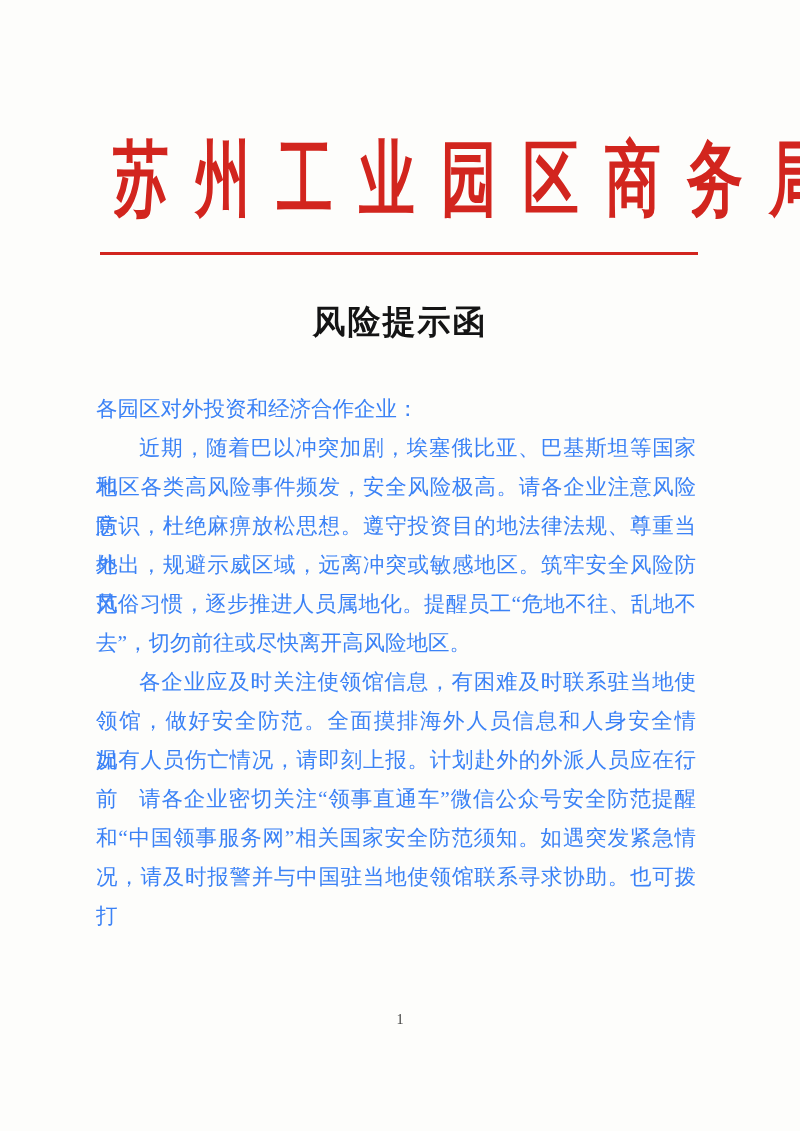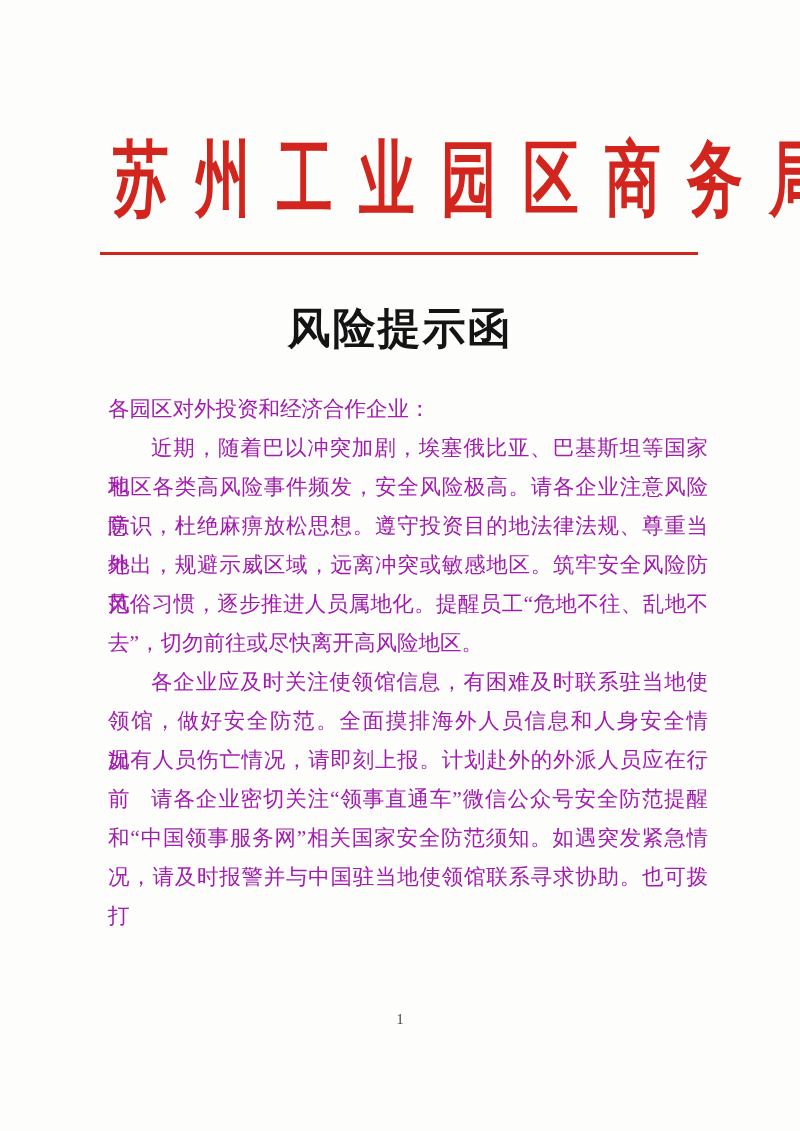--- a/index.html
+++ b/index.html
@@ -36,31 +36,31 @@
     position:absolute;
     left:100px; top:252px;
     width:598px; height:3px;
     background:var(--accent,#d2251e);
   }
   .doc-title {
     position:absolute;
     left:0; top:300px;
     width:100%;
     text-align:center;
-    font-size:43px;
+    font-size:33px;
     font-weight:bold;
     letter-spacing:2px;
     color:#141414;
   }
   .body-text {
     position:absolute;
-    left:108px; top:390px;
+    left:96px; top:390px;
     width:600px;
     font-size:21.5px;
-    color:#a21caf;
+    color:#3b82f6;
   }
   .body-line {
     height:39px;
     line-height:39px;
     text-align:left;
   }
   .body-line.justify {
     text-align:justify;
     text-align-last:justify;
   }

